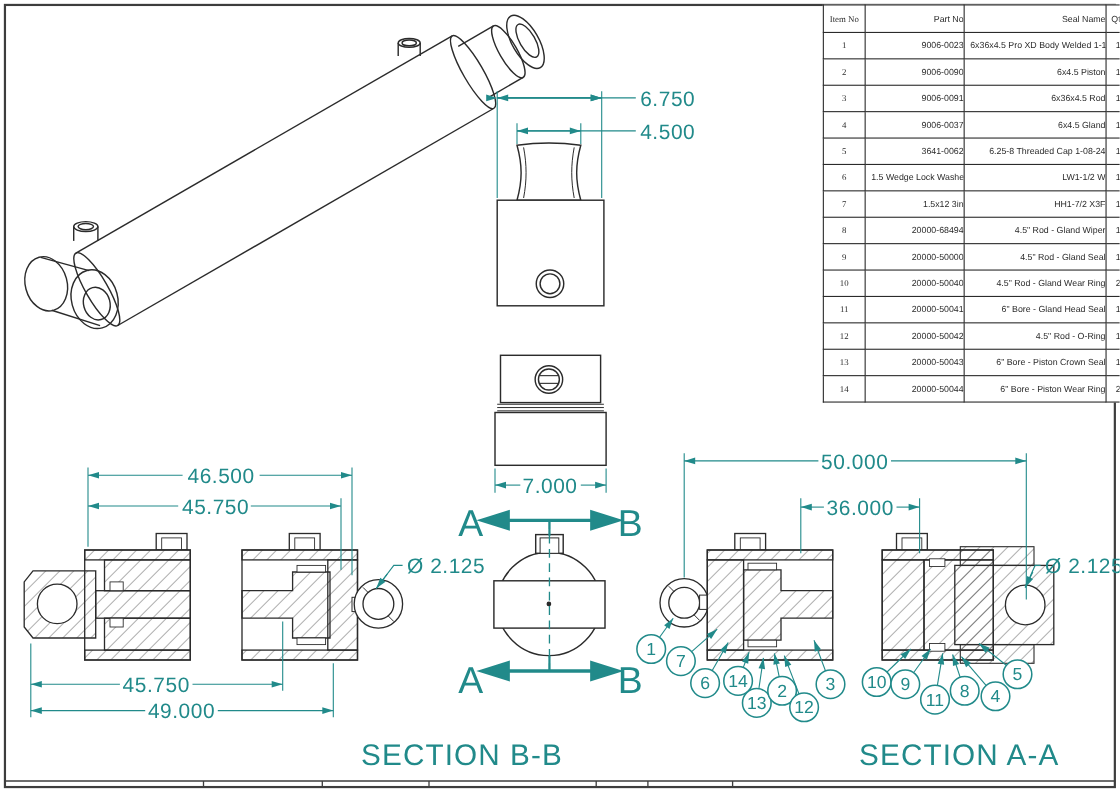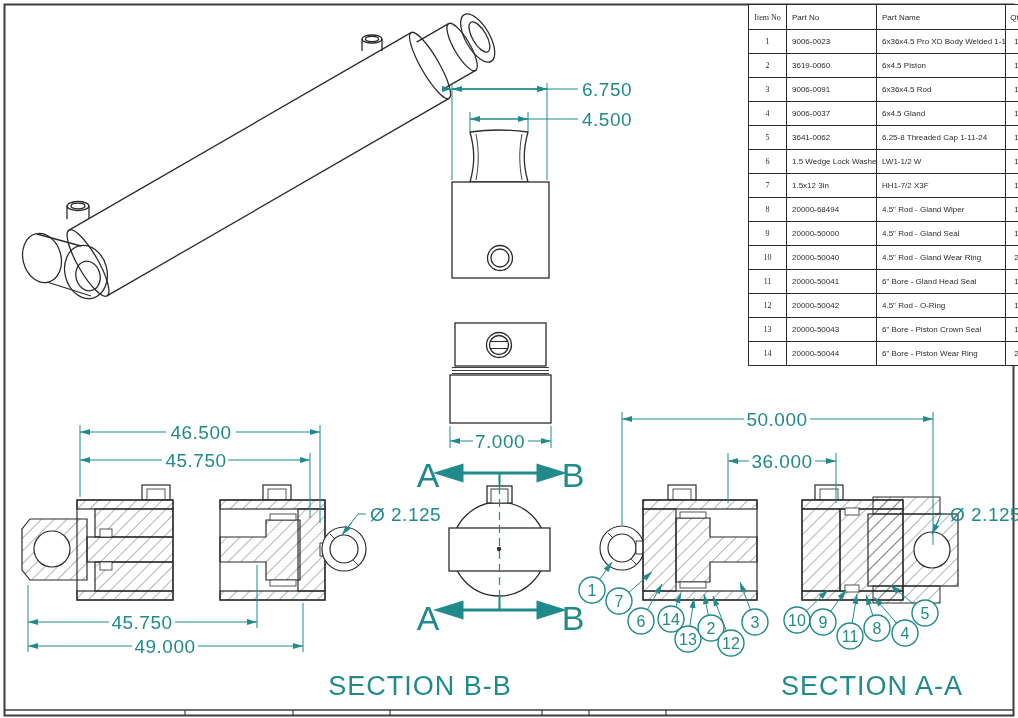--- a/index.html
+++ b/index.html
@@ -2,21 +2,21 @@
 <html><head>
 <meta charset="utf-8">
 <style>
   html,body{margin:0;padding:0;background:#fff;}
   #sheet{position:relative;width:1018px;height:718px;background:#fff;overflow:hidden;
          font-family:"Liberation Sans",sans-serif;}
   
   #bom{position:absolute;left:748px;top:4px;width:266px;border-collapse:collapse;
        table-layout:fixed;font-size:8px;color:#2b2b2b;background:#fff;}
   #bom th,#bom td{border:1px solid #2b2b2b;padding:0 0 0 5px;height:21px;font-weight:normal;
-       text-align:left;white-space:nowrap;overflow:hidden;}
+       text-align:right;white-space:nowrap;overflow:hidden;}
   #bom th{height:22px;}
   #bom .c-item{width:35px;text-align:center;padding:1px;font-family:Liberation Serif, serif;}
   #bom .c-pno{width:84px;}
   #bom .c-pname{width:123px;}
   #bom .c-qty{width:21px;text-align:center;padding:0;}
   svg text{font-family:"Liberation Sans",sans-serif;}
   .dimtxt{fill:#218a8a;font-size:19px;letter-spacing:.5px;}
   .sectitle{fill:#218a8a;font-size:27px;letter-spacing:1px;}
   .cutlabel{fill:#218a8a;font-size:34px;}
 </style>
@@ -308,53 +308,53 @@
   <text class="sectitle" x="420" y="695" text-anchor="middle">SECTION B-B</text>
   <text class="sectitle" x="872" y="695" text-anchor="middle">SECTION A-A</text>
 </svg>
 
 
 <table id="bom">
   <thead>
     <tr>
       <th class="c-item" style="text-align:center">Item No</th>
       <th class="c-pno">Part No</th>
-      <th class="c-pname">Part Name</th>
+      <th class="c-pname">Seal Name</th>
       <th class="c-qty">Qty</th>
     </tr>
   </thead>
   <tbody id="bom-body">
         <tr>
           <td class="c-item">1</td>
           <td class="c-pno">9006-0023</td>
           <td class="c-pname">6x36x4.5 Pro XD Body Welded 1-11-24</td>
           <td class="c-qty">1</td>
         </tr>
         <tr>
           <td class="c-item">2</td>
-          <td class="c-pno">3619-0060</td>
+          <td class="c-pno">9006-0090</td>
           <td class="c-pname">6x4.5 Piston</td>
           <td class="c-qty">1</td>
         </tr>
         <tr>
           <td class="c-item">3</td>
           <td class="c-pno">9006-0091</td>
           <td class="c-pname">6x36x4.5 Rod</td>
           <td class="c-qty">1</td>
         </tr>
         <tr>
           <td class="c-item">4</td>
           <td class="c-pno">9006-0037</td>
           <td class="c-pname">6x4.5 Gland</td>
           <td class="c-qty">1</td>
         </tr>
         <tr>
           <td class="c-item">5</td>
           <td class="c-pno">3641-0062</td>
-          <td class="c-pname">6.25-8 Threaded Cap 1-11-24</td>
+          <td class="c-pname">6.25-8 Threaded Cap 1-08-24</td>
           <td class="c-qty">1</td>
         </tr>
         <tr>
           <td class="c-item">6</td>
           <td class="c-pno">1.5 Wedge Lock Washer</td>
           <td class="c-pname">LW1-1/2 W</td>
           <td class="c-qty">1</td>
         </tr>
         <tr>
           <td class="c-item">7</td>

